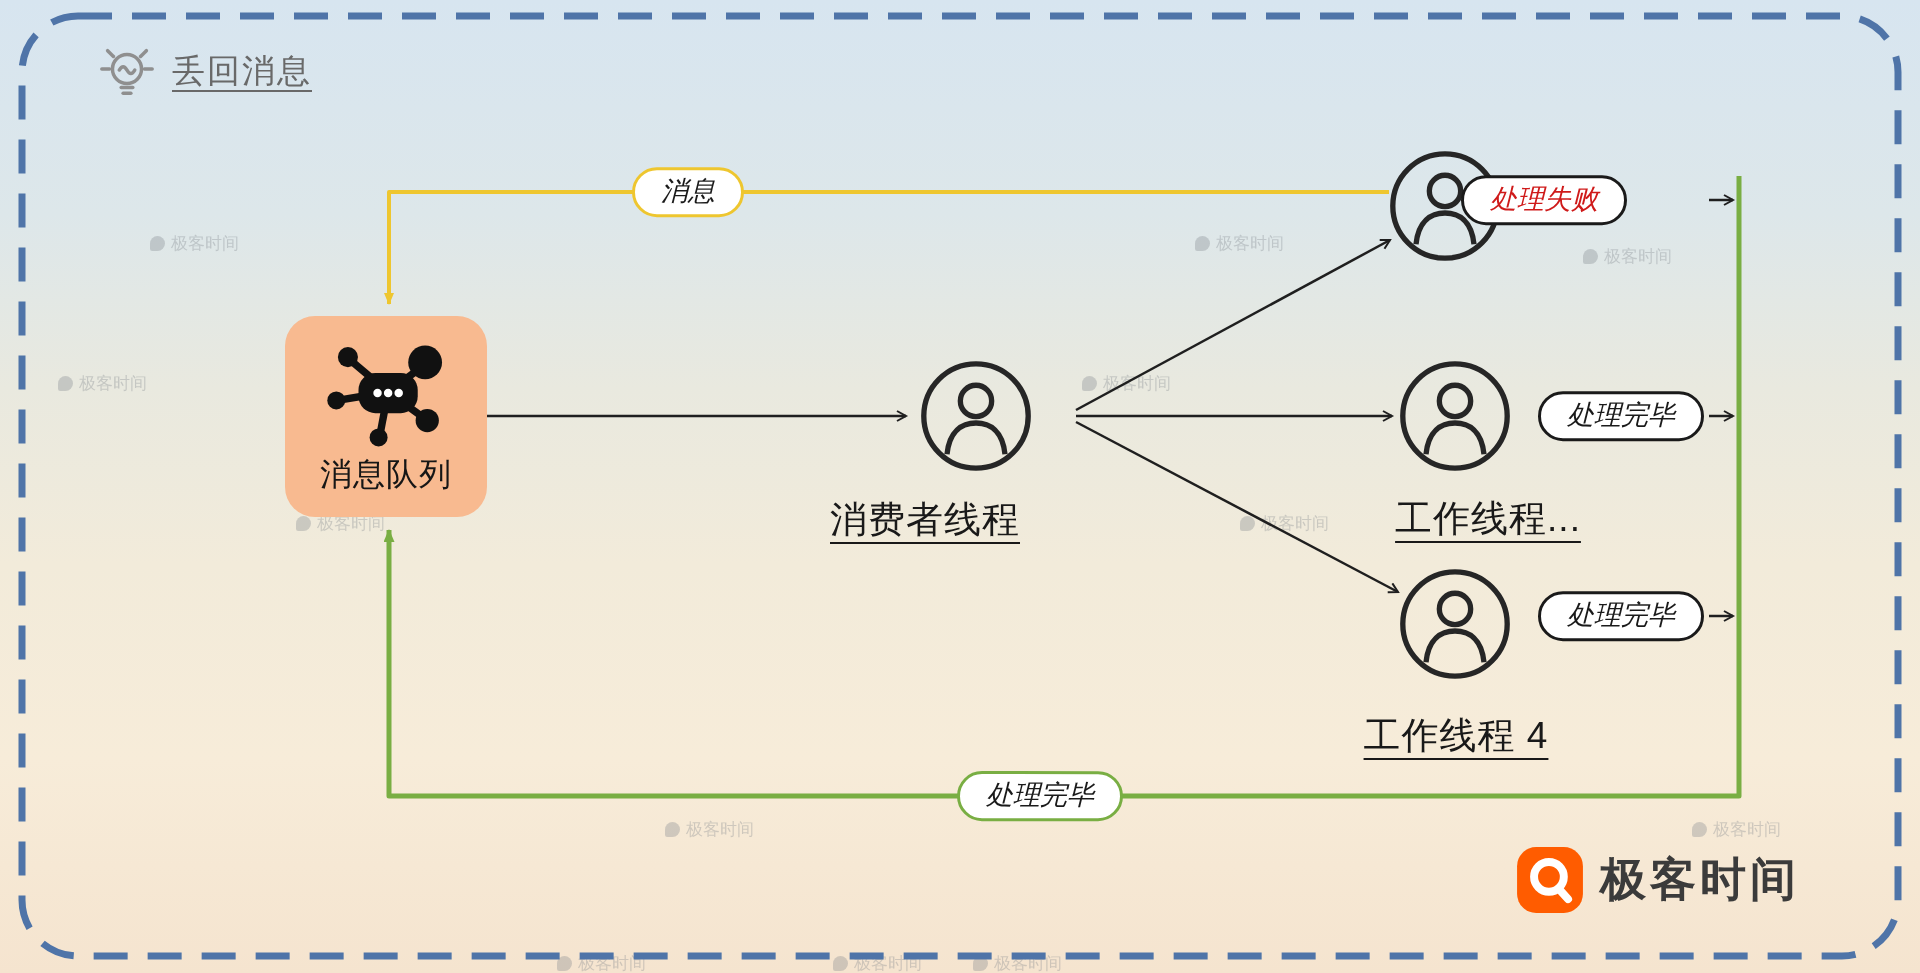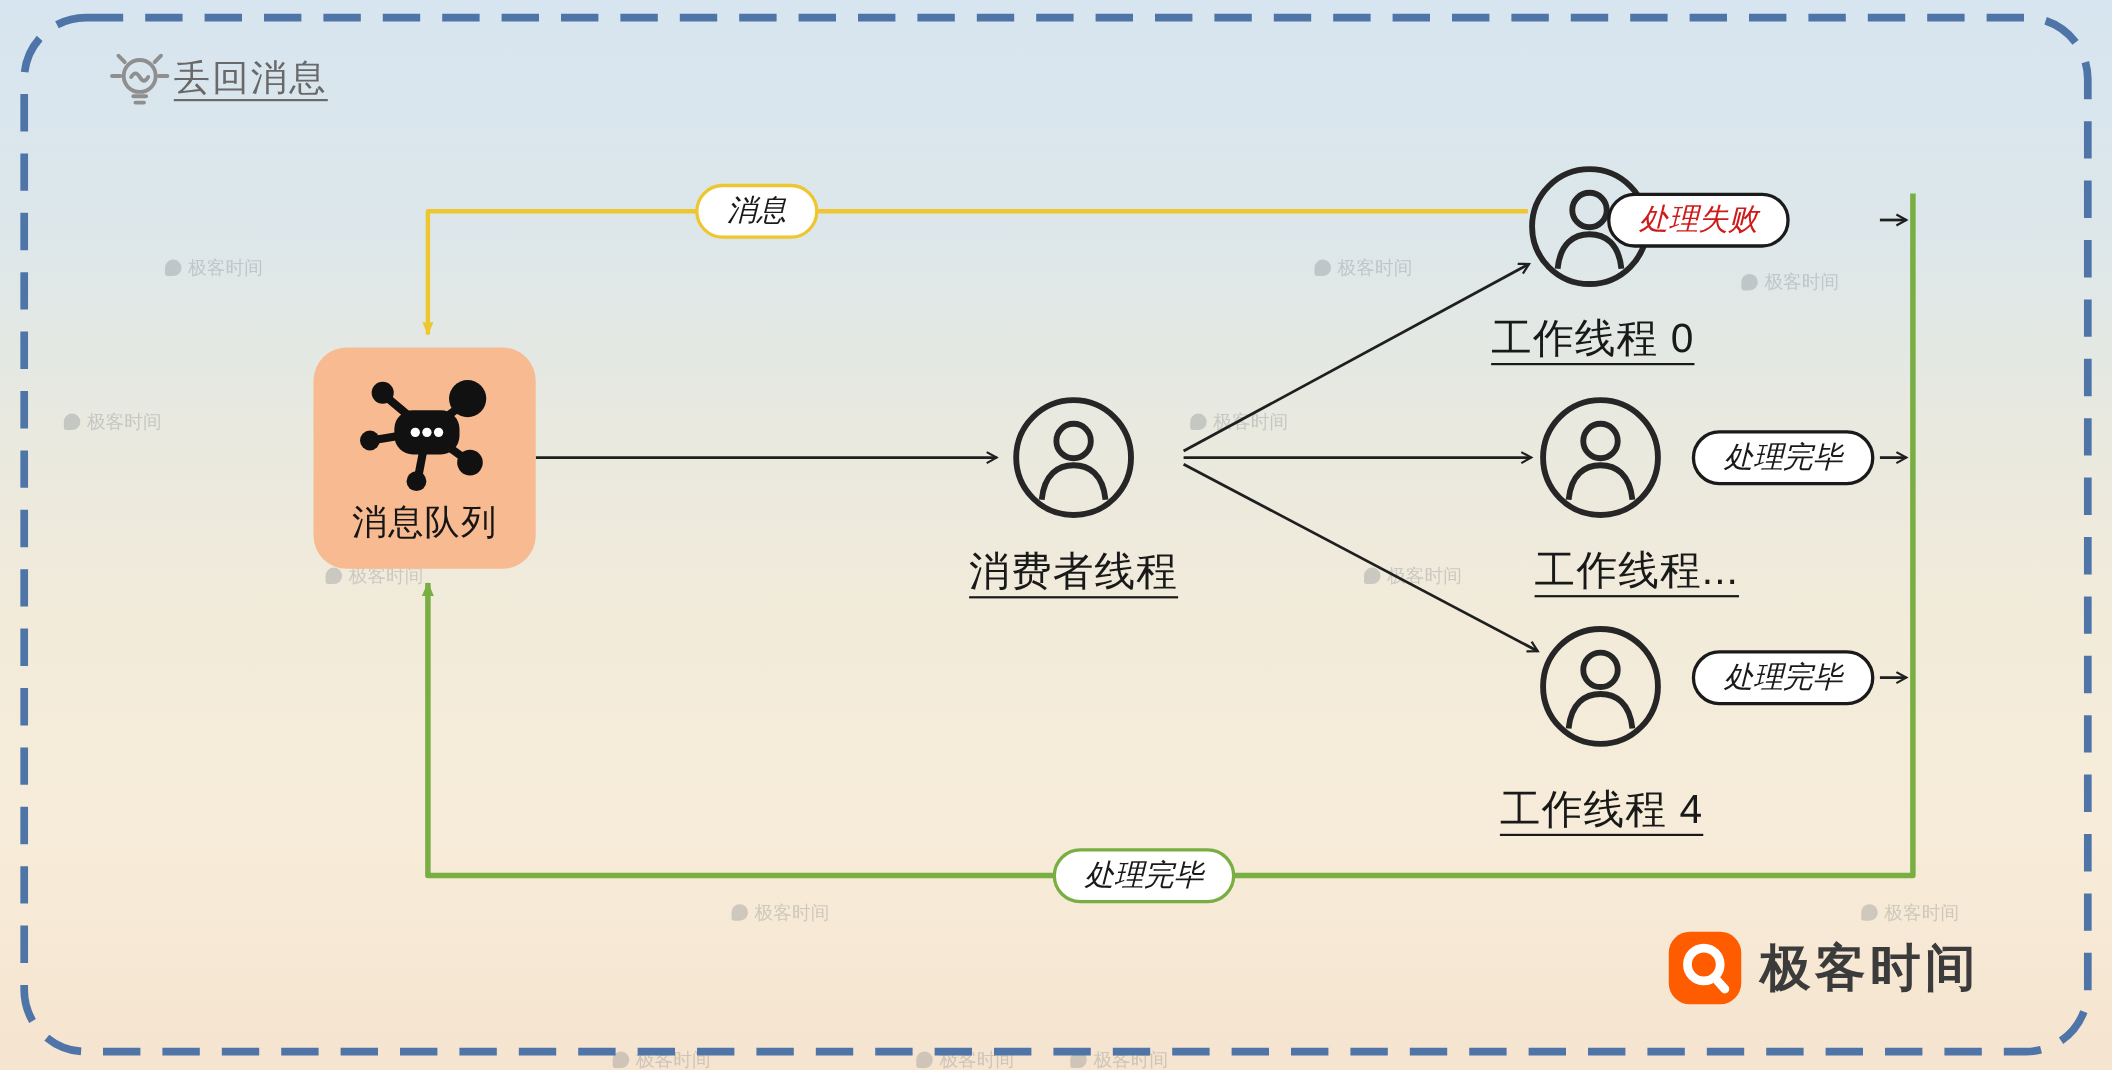--- a/index.html
+++ b/index.html
@@ -14,21 +14,21 @@
   .wire-green{stroke:var(--commit-flow,#79ae43);stroke-width:5;fill:none;stroke-linejoin:round;}
   .border-dash{stroke:var(--border-blue,#4f74a8);stroke-width:7;fill:none;}
   .mk-k{stroke:var(--ink,#1f1f1f);fill:none;}
   .mk-y{fill:var(--message-flow,#eec62f);}
   .mk-g{fill:var(--commit-flow,#79ae43);}
 
   .wm{position:absolute;z-index:1;display:flex;align-items:center;gap:6px;
       color:#7d838a;opacity:.32;font-size:17px;white-space:nowrap;}
   .wm-ico{width:15px;height:15px;background:currentColor;border-radius:50% 50% 50% 15%;display:inline-block;}
 
-  .title-group{position:absolute;left:96px;top:40px;display:flex;align-items:center;z-index:3;}
+  .title-group{position:absolute;left:96px;top:40px;display:flex;align-items:center;gap:14px;z-index:3;}
   .title-text{font-size:33px;color:#696969;letter-spacing:2px;
       text-decoration:underline;text-decoration-thickness:2px;text-underline-offset:8px;}
 
   .queue{position:absolute;left:285px;top:316px;width:202px;height:201px;z-index:3;
       background:var(--queue-bg,#f8ba90);border-radius:30px;
       display:flex;flex-direction:column;align-items:center;justify-content:center;gap:6px;}
   .queue-label{font-size:32px;color:#161616;letter-spacing:1px;}
 
   .person{position:absolute;z-index:3;}
 
@@ -181,22 +181,21 @@
   <svg class="person" style="left:1387px;top:148px" width="116" height="116">
       <use href="#person"></use>
     </svg>
   <svg class="person" style="left:1397px;top:358px" width="116" height="116">
       <use href="#person"></use>
     </svg>
   <svg class="person" style="left:1397px;top:566px" width="116" height="116">
       <use href="#person"></use>
     </svg>
 
-  <div class="lbl" style="left:976px;top:520px">消费者线程</div>
-  <div class="lbl" style="left:1448px;top:308px">工作线程 0</div>
+  <div class="lbl" style="left:925px;top:520px">消费者线程</div>
   <div class="lbl" style="left:1488px;top:519px">工作线程...</div>
   <div class="lbl" style="left:1456px;top:736px">工作线程 4</div>
 
   <div class="pill pill-fail" style="left:1544px;top:200px">处理失败</div>
   <div class="pill" style="left:1621px;top:416px">处理完毕</div>
   <div class="pill" style="left:1621px;top:616px">处理完毕</div>
 
   <div class="pill pill-msg" style="left:688px;top:192px">消息</div>
   <div class="pill pill-batch" style="left:1040px;top:796px">处理完毕</div>
 

